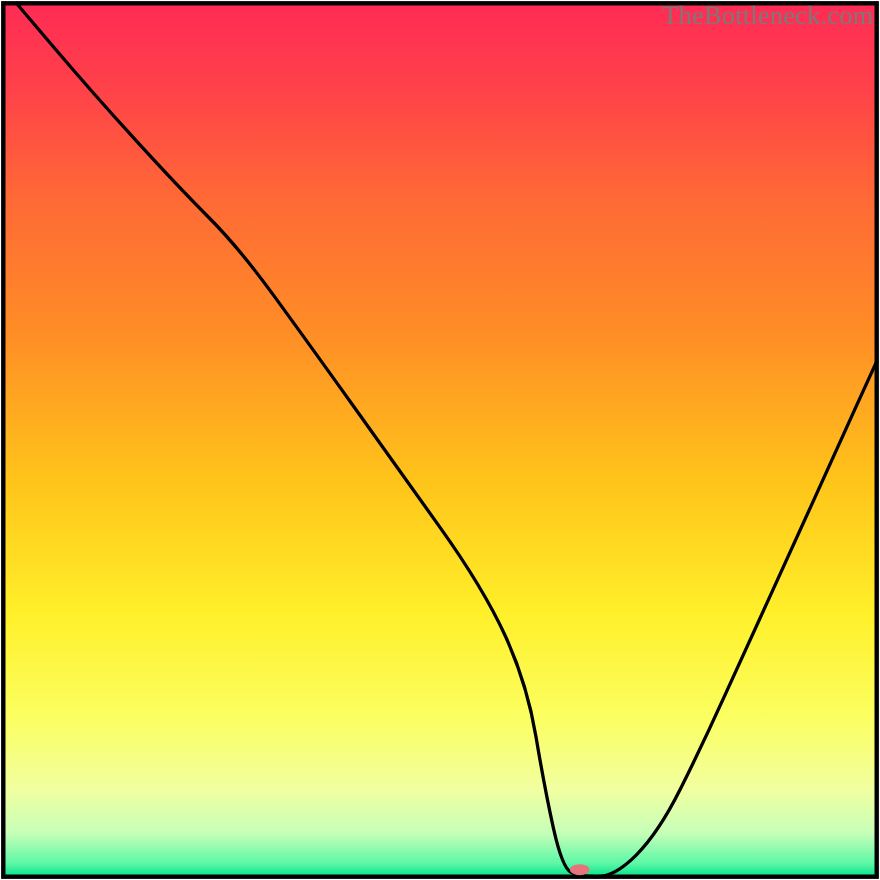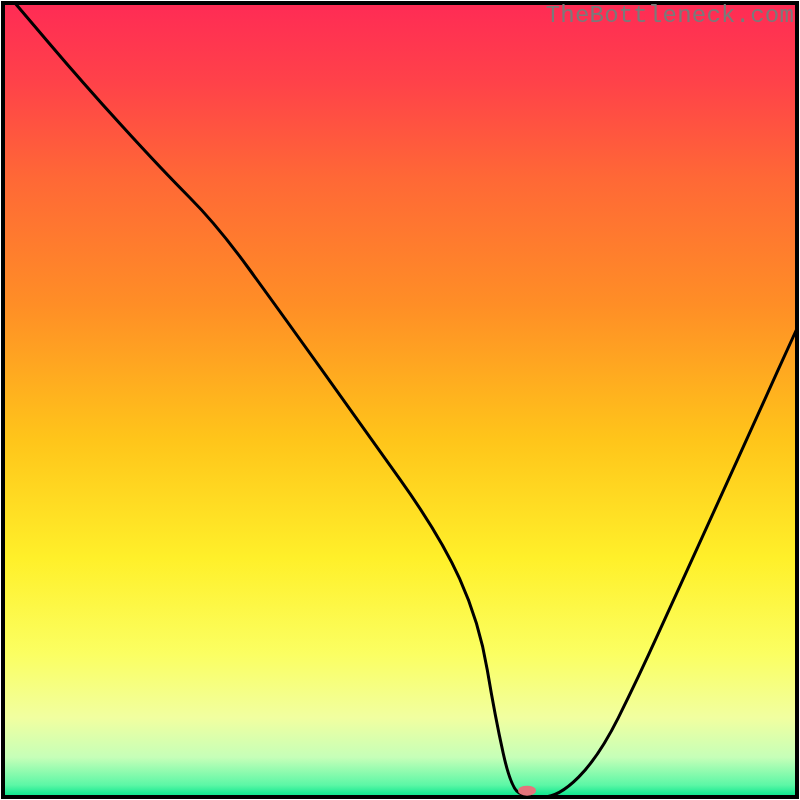--- a/index.html
+++ b/index.html
@@ -15,21 +15,21 @@
     width: 800px;
     height: 800px;
   }
   svg {
     display: block;
   }
   .watermark {
     position: absolute;
     top: 2px;
     right: 6px;
-    font-family: Liberation Mono, monospace;
+    font-family: Liberation Serif, serif;
     font-size: 24px;
     font-weight: 400;
     color: #7a7a7a;
     letter-spacing: 0.2px;
     user-select: none;
   }
 </style>
 </head>
 <body>
 

